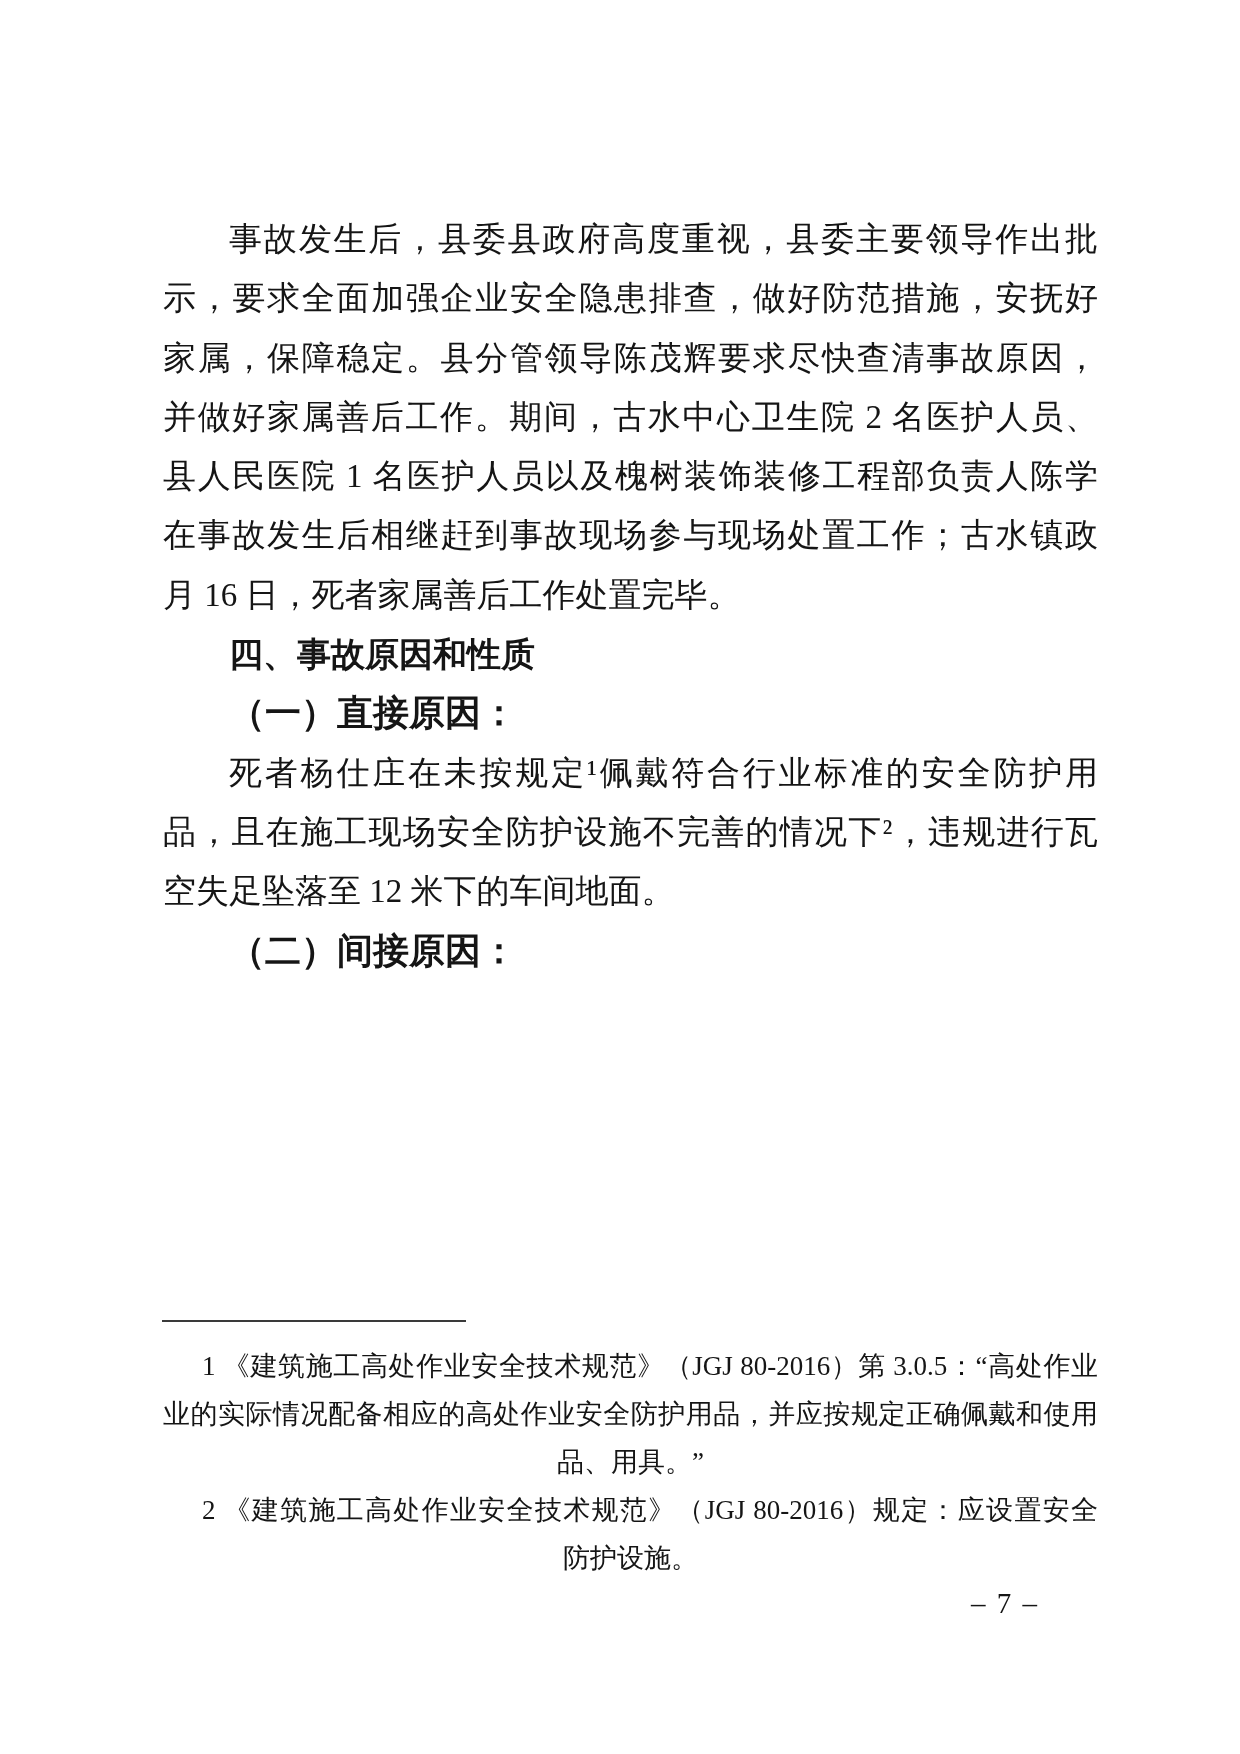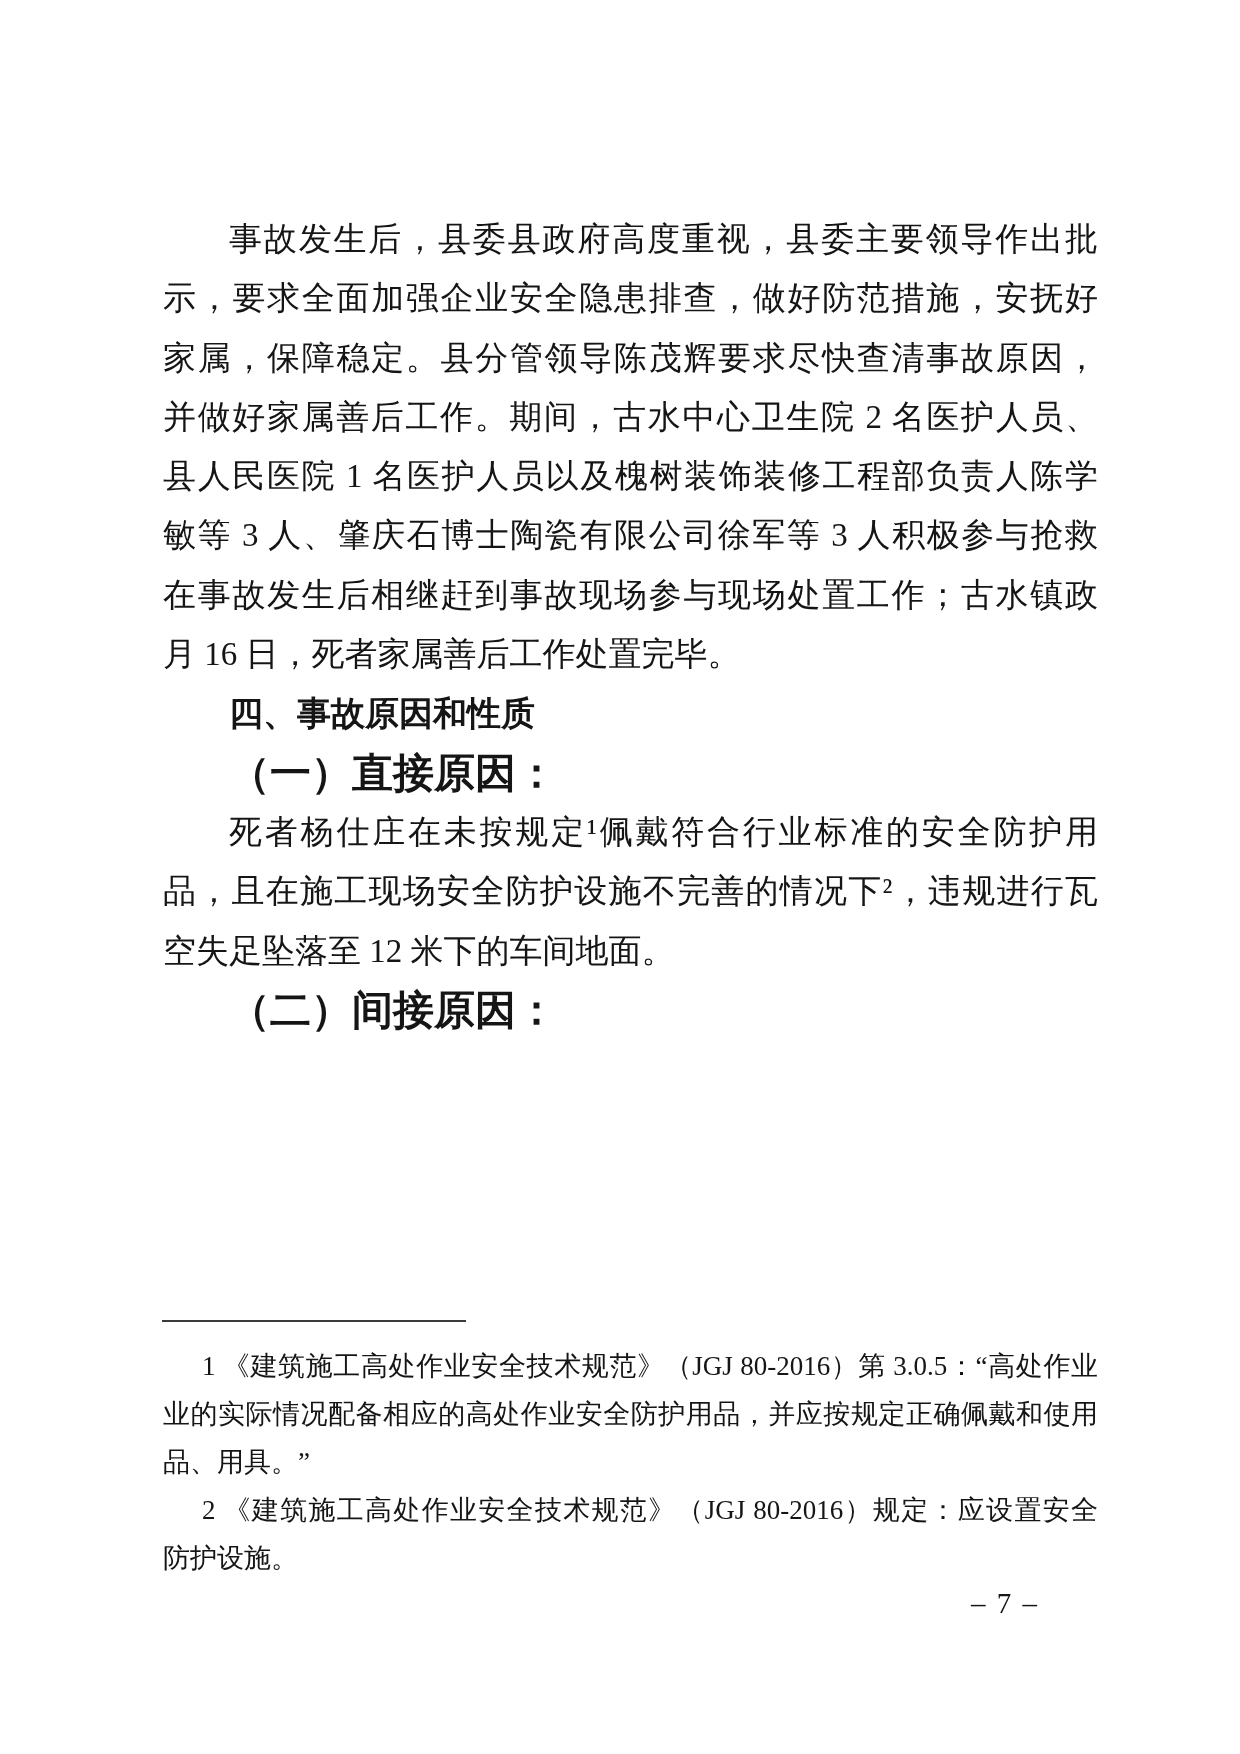--- a/index.html
+++ b/index.html
@@ -37,42 +37,42 @@
   .line.indent {
     text-indent: 66px;
   }
   .h-major {
     font-family: "Liberation Sans", "DejaVu Sans", sans-serif;
     font-weight: 700;
     font-size: 34px;
   }
   .h-sub {
     font-weight: 700;
-    font-size: 41px;
+    font-size: 36px;
   }
   .fn-sep {
     position: absolute;
     left: 162px;
     top: 1320px;
     width: 304px;
     height: 2px;
     background: #3a3a3a;
   }
   .footnotes {
     position: absolute;
     left: 163px;
     top: 1342px;
     width: 935px;
   }
   .fn-line {
     font-size: 27px;
     line-height: 48px;
     height: 48px;
     overflow: hidden;
-    text-align: left;
+    text-align: center;
   }
   .fn-line.fill {
     text-align: justify;
     text-align-last: justify;
   }
   .fn-line.indent {
     text-indent: 39px;
   }
   .page-number {
     position: absolute;
@@ -88,21 +88,20 @@
 <body>
 
 <div class="page">
 
   <div class="body-text">
     <div class="line indent fill">事故发生后，县委县政府高度重视，县委主要领导作出批</div>
     <div class="line fill">示，要求全面加强企业安全隐患排查，做好防范措施，安抚好</div>
     <div class="line fill">家属，保障稳定。县分管领导陈茂辉要求尽快查清事故原因，</div>
     <div class="line fill">并做好家属善后工作。期间，古水中心卫生院 2 名医护人员、</div>
     <div class="line fill">县人民医院 1 名医护人员以及槐树装饰装修工程部负责人陈学</div>
-    <div class="line fill">敏等 3 人、肇庆石博士陶瓷有限公司徐军等 3 人积极参与抢救</div>
     <div class="line fill">在事故发生后相继赶到事故现场参与现场处置工作；古水镇政</div>
     <div class="line">月 16 日，死者家属善后工作处置完毕。</div>
     <div class="line h-major indent">四、事故原因和性质</div>
     <div class="line h-sub indent">（一）直接原因：</div>
     <div class="line indent fill">死者杨仕庄在未按规定¹佩戴符合行业标准的安全防护用</div>
     <div class="line fill">品，且在施工现场安全防护设施不完善的情况下²，违规进行瓦</div>
     <div class="line">空失足坠落至 12 米下的车间地面。</div>
     <div class="line h-sub indent">（二）间接原因：</div>
   </div>
 

